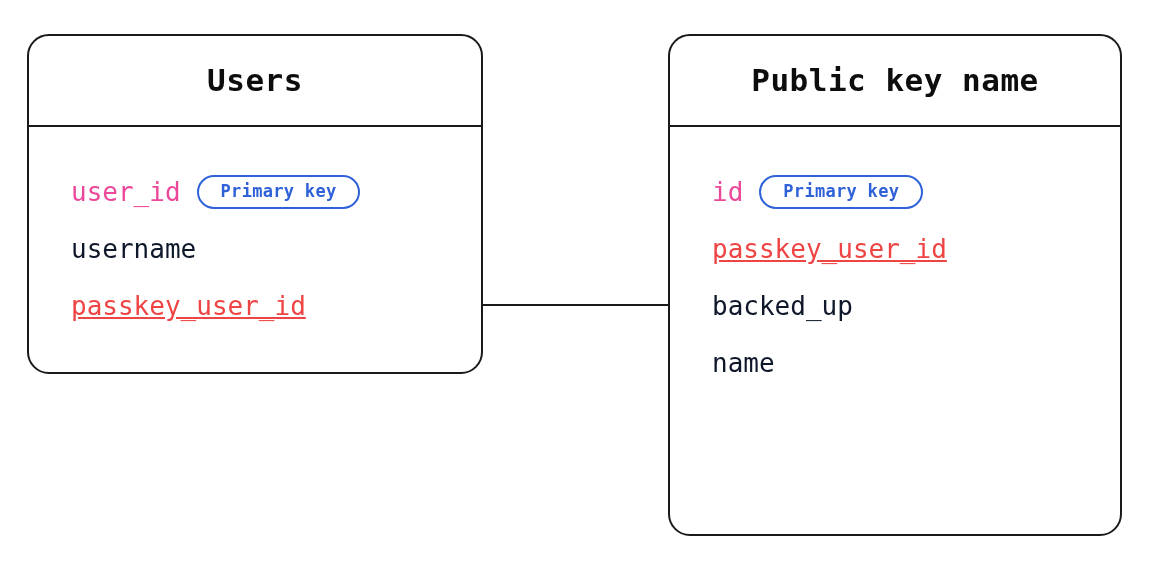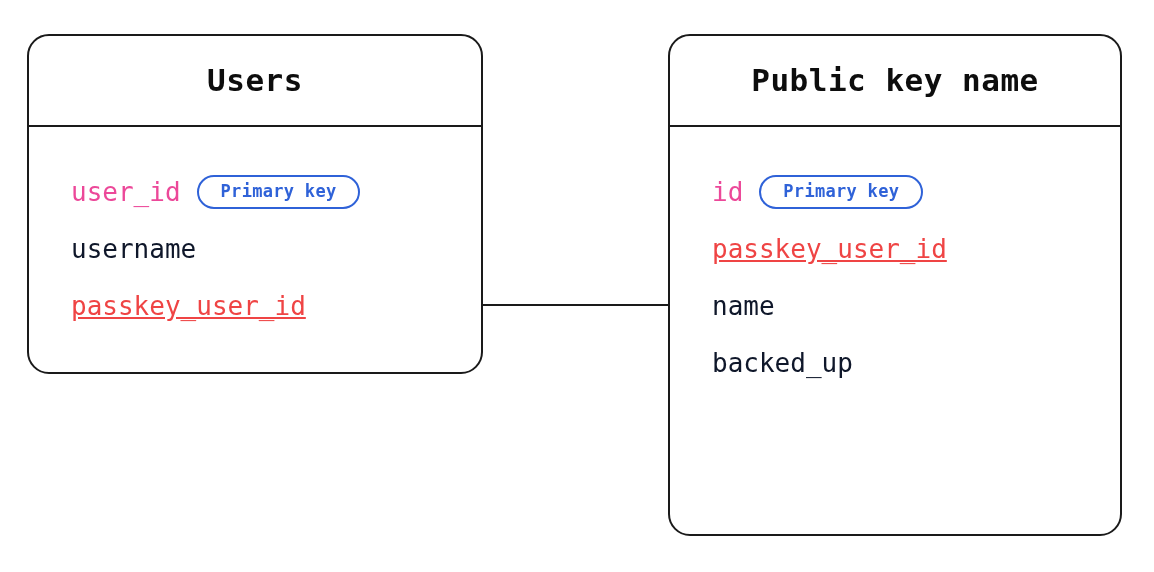--- a/index.html
+++ b/index.html
@@ -158,24 +158,24 @@
         <span class="field-name pk">id</span>
         <span class="key-badge">Primary key</span>
       </div>
 
 
       <div class="field-row">
         <span class="field-name fk">passkey_user_id</span>
       </div>
 
       <div class="field-row">
-        <span class="field-name plain">name</span>
+        <span class="field-name plain">backed_up</span>
       </div>
 
       <div class="field-row">
-        <span class="field-name plain">backed_up</span>
+        <span class="field-name plain">name</span>
       </div>
 
 
     </div>
   </div>
 
 </div>
 
 </body></html>

